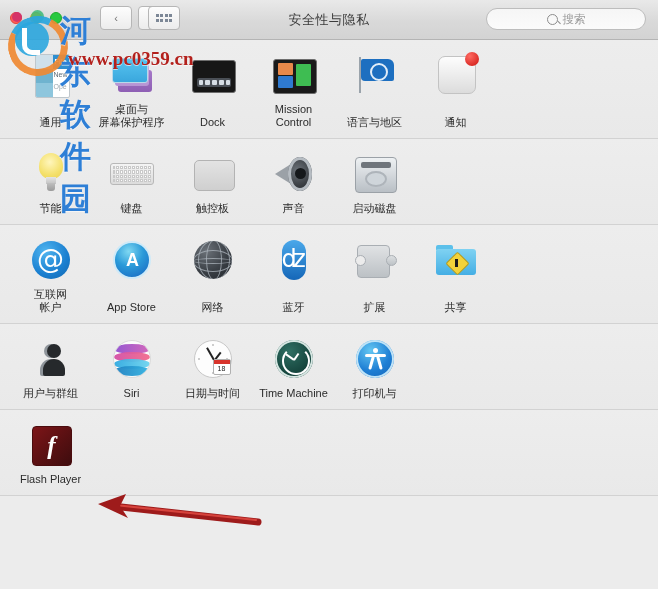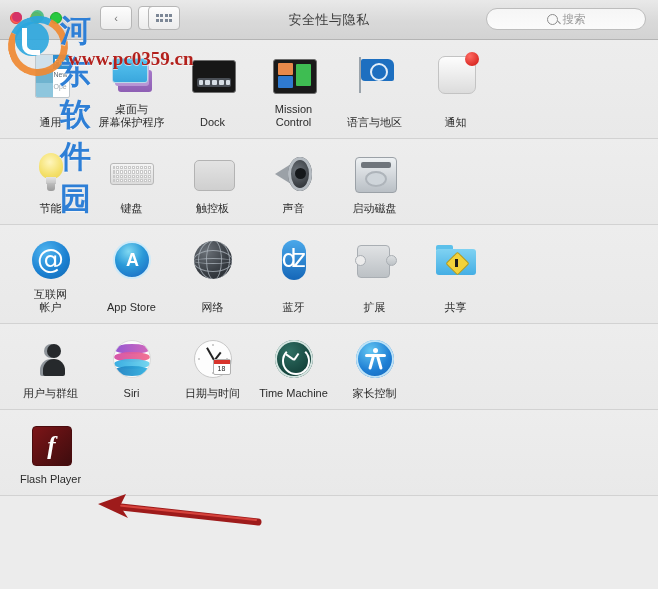--- a/index.html
+++ b/index.html
@@ -793,21 +793,21 @@
 
       <div class="cell">
         <div class="ico">
           <div class="ic-acc">
               <div class="hd"></div>
               <div class="bd"></div>
               <div class="lg1"></div>
               <div class="lg2"></div>
             </div>
         </div>
-        <div class="label">家长控制</div>
+        <div class="label">打印机与</div>
       </div>
     </div>
 
     <div class="pane-row last" style="min-height:78px;">
       <div class="cell">
         <div class="ico">
           <div class="ic-flash">
               <div class="f">f</div>
             </div>
         </div>

